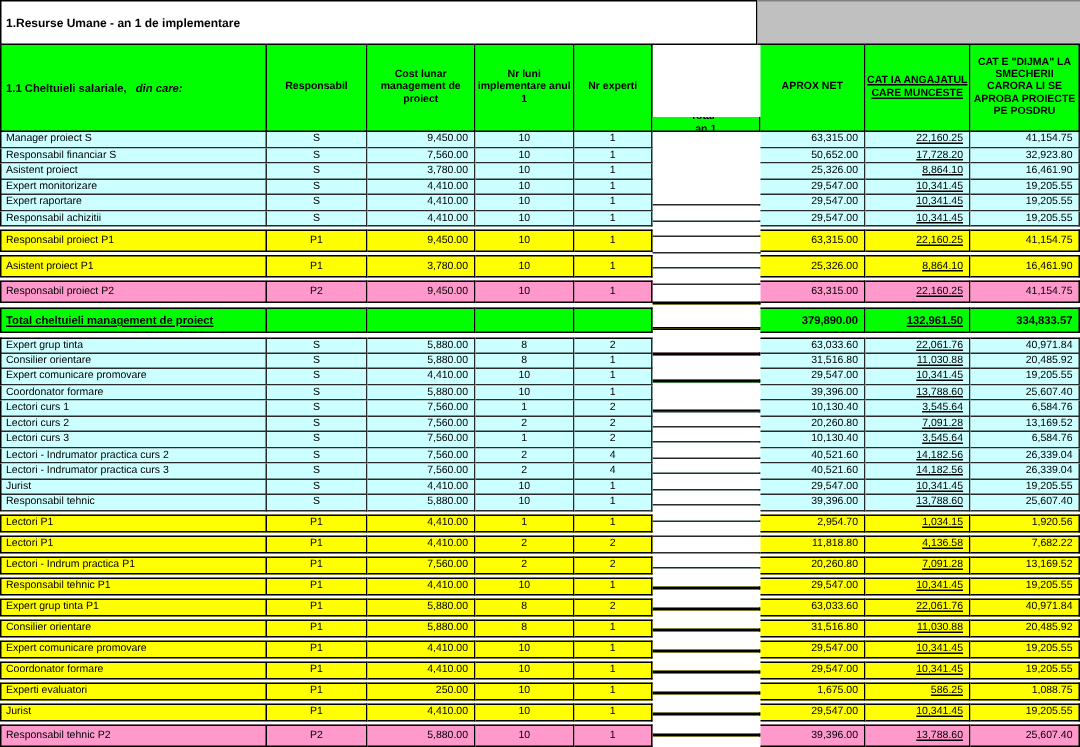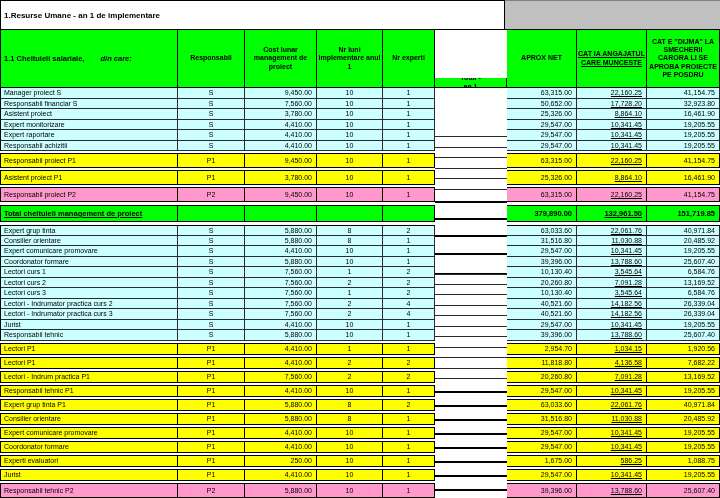--- a/index.html
+++ b/index.html
@@ -28,21 +28,21 @@
   .hdr { display:flex; height:58px; }
   .hdr .c {
     background:#00FF00; border-right:1px solid #000; border-bottom:1px solid #000;
     font-weight:bold; font-size:7px; line-height:1.2; text-align:center;
     justify-content:center; padding:0 1px; white-space:pre-line;
   }
   .hdr .c.first {
     border-left:1px solid #000; justify-content:flex-start; text-align:left;
     font-size:7.5px; padding-left:3px; white-space:nowrap;
   }
-  .hdr .c.first .it { font-style:italic; margin-left:16px; }
+  .hdr .c.first .it { font-style:italic; margin-left:6px; }
 
   
   .row { display:flex; }
   .row .c {
     font-size:7px; border-right:1px solid #2a2a2a; border-bottom:1px solid #2a2a2a;
     white-space:nowrap;
   }
   .row .c:first-child { border-left:1px solid #000; padding-left:3px; }
   .row .c.num { justify-content:flex-end; padding-right:4px; }
   .row .c.ctr { justify-content:center; }
@@ -198,21 +198,21 @@
 
   <div class="total-row">
     <div class="c w0">Total cheltuieli management de proiect</div>
     <div class="c w1"></div>
     <div class="c w2"></div>
     <div class="c w3"></div>
     <div class="c w4"></div>
     <div class="c w5 num">567,000.00</div>
     <div class="c w6 num">379,890.00</div>
     <div class="c w7 num">132,961.50</div>
-    <div class="c w8 num">151,719.85</div>
+    <div class="c w8 num">334,833.57</div>
   </div>
 
   <div id="rows-implementation">
       <div class="row p-S">
     <div class="c w0">Expert grup tinta</div>
     <div class="c w1 ctr">S</div>
     <div class="c w2 num">5,880.00</div>
     <div class="c w3 ctr">8</div>
     <div class="c w4 ctr">2</div>
     <div class="c w5 num">94,080.00</div>

